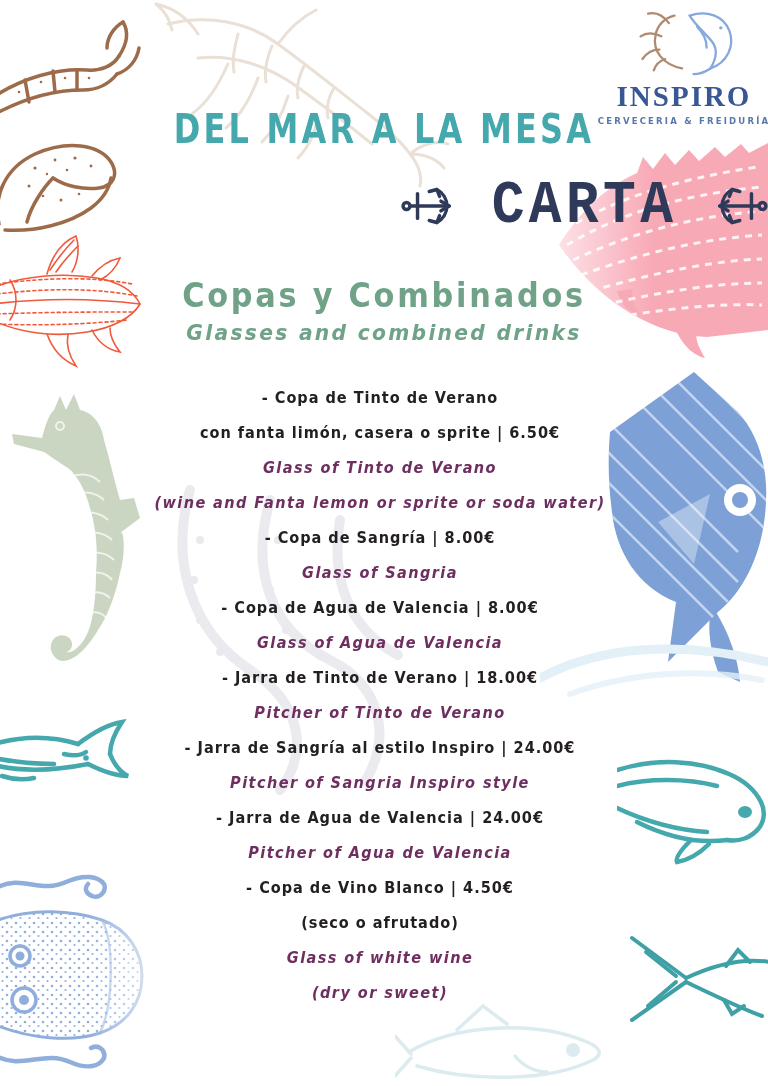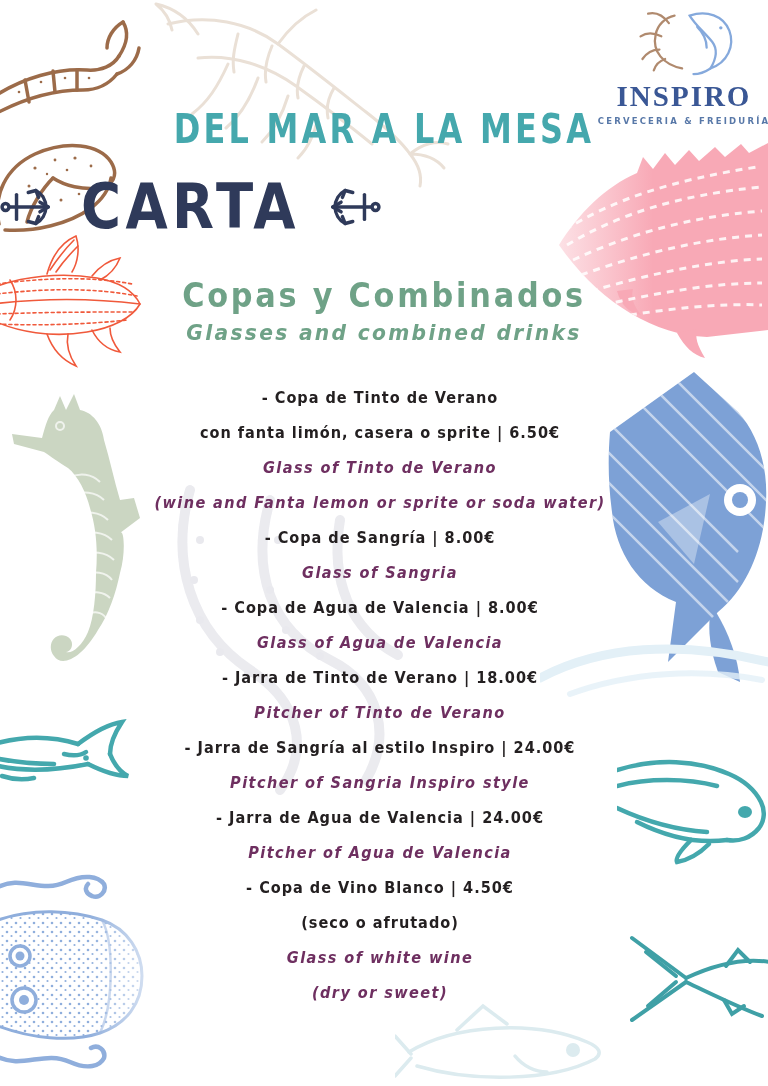--- a/index.html
+++ b/index.html
@@ -4,21 +4,21 @@
 <style>
   html,body{margin:0;padding:0;background:#ffffff;}
   #page{position:relative;width:768px;height:1085px;background:#ffffff;overflow:hidden;
         font-family:"DejaVu Sans",sans-serif;}
   .deco{position:absolute;z-index:1;}
   #content{position:absolute;left:0;right:0;top:0;z-index:2;text-align:center;}
 
   .subtitle{position:absolute;left:0;right:0;top:106px;color:#45A8AD;font-weight:bold;
             font-size:40px;letter-spacing:4px;transform:scaleX(.8);white-space:nowrap;}
   .title-row{position:absolute;left:0;right:0;top:170px;display:flex;align-items:center;
-             justify-content:flex-start;gap:4px;}
+             justify-content:flex-end;gap:16px;font-family:Liberation Mono, monospace;}
   .title{color:#2F3A5A;font-weight:bold;font-size:62px;letter-spacing:5px;
          transform:scaleX(.88);white-space:nowrap;}
   .section-title{position:absolute;left:0;right:0;top:276px;color:#6FA287;font-weight:bold;
                  font-size:33px;letter-spacing:3px;transform:scaleX(.92);white-space:nowrap;}
   .section-sub{position:absolute;left:0;right:0;top:320px;color:#6FA287;font-weight:bold;
                font-style:italic;font-size:22px;letter-spacing:2.5px;transform:scaleX(.92);
                white-space:nowrap;}
   .menu{position:absolute;left:0;right:8px;top:380px;}
   .line{height:35px;line-height:35px;font-weight:bold;white-space:nowrap;transform:scaleX(.88);}
   .line.es{color:#231F20;font-size:16.5px;letter-spacing:1.1px;}

